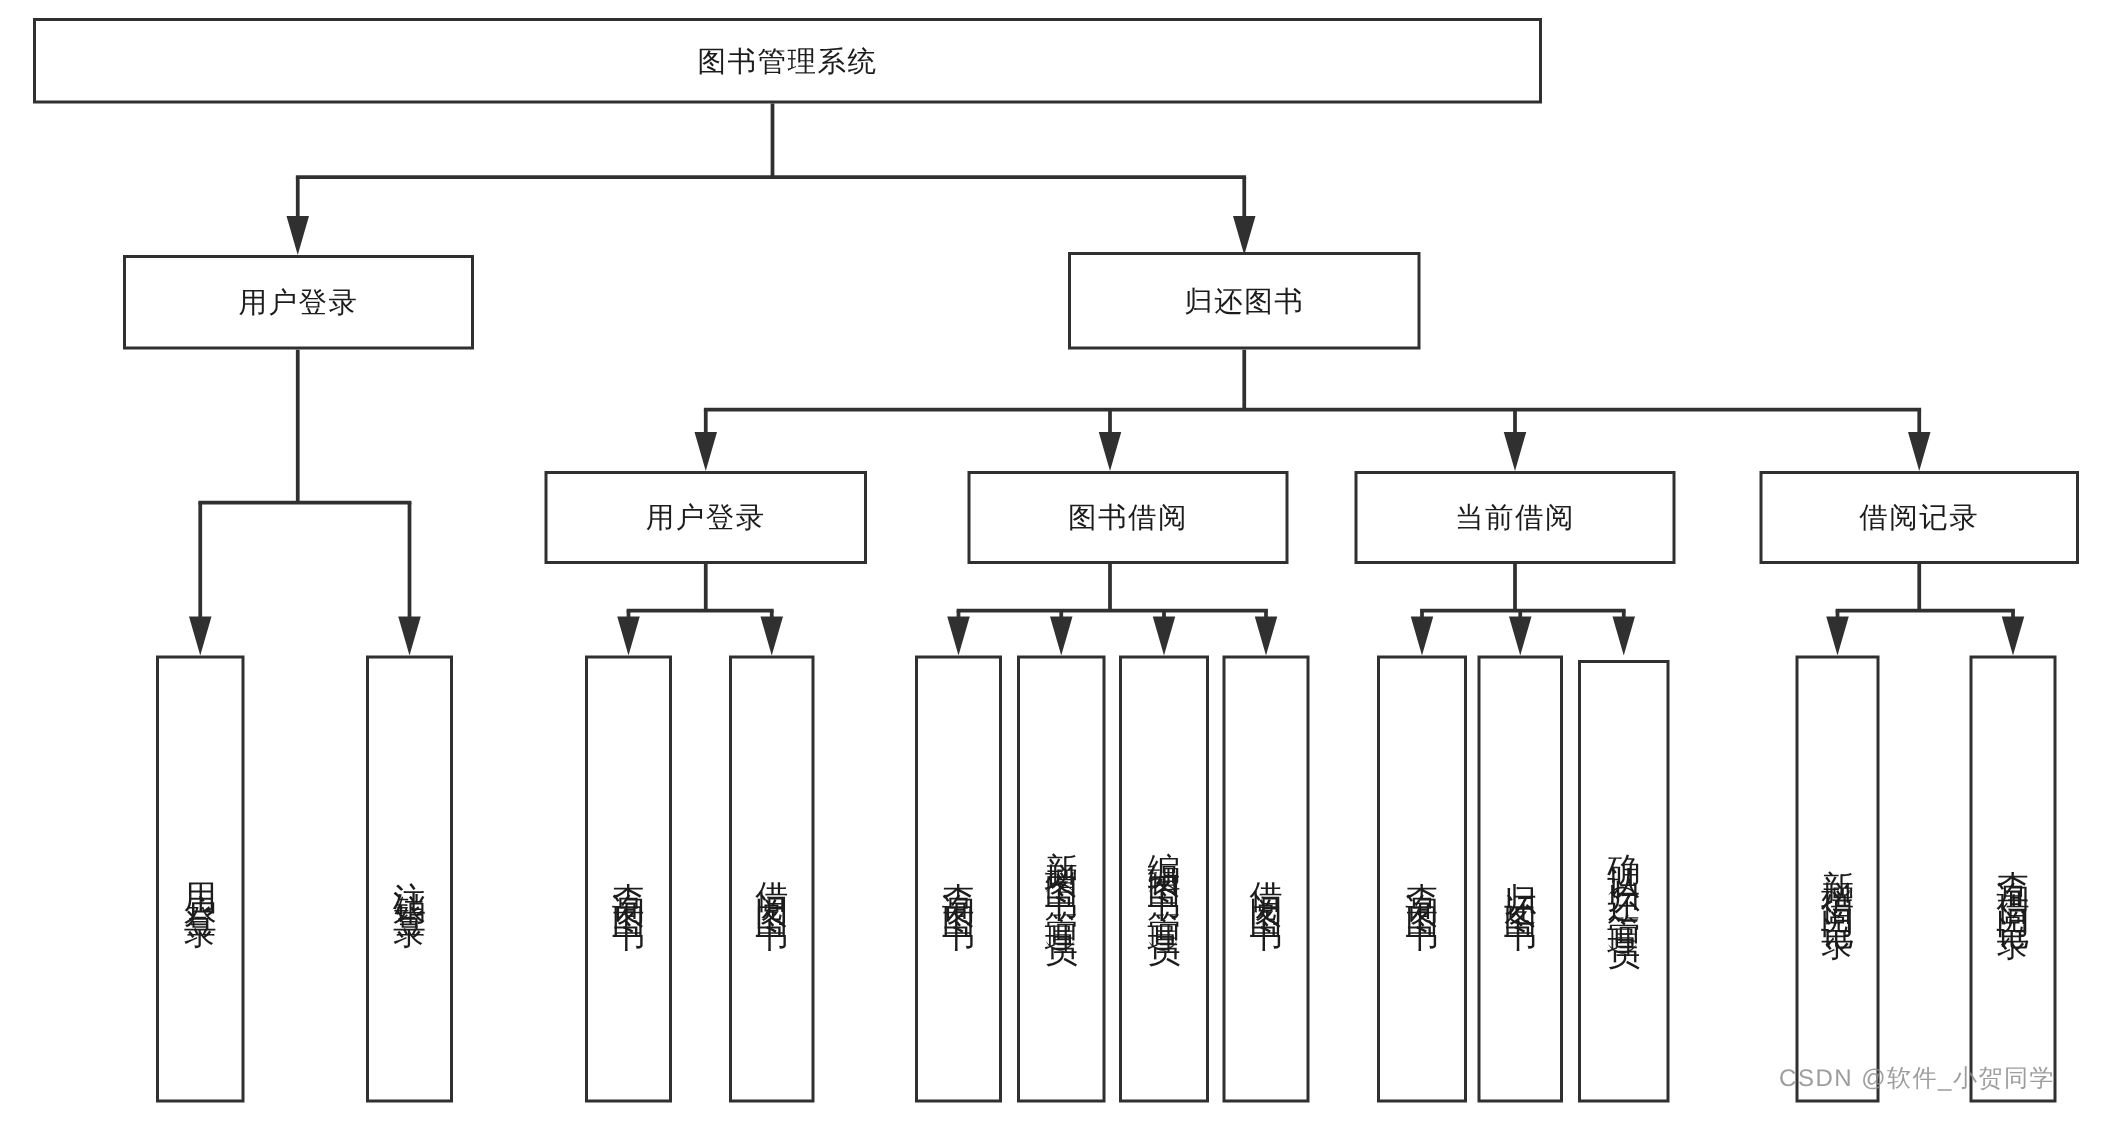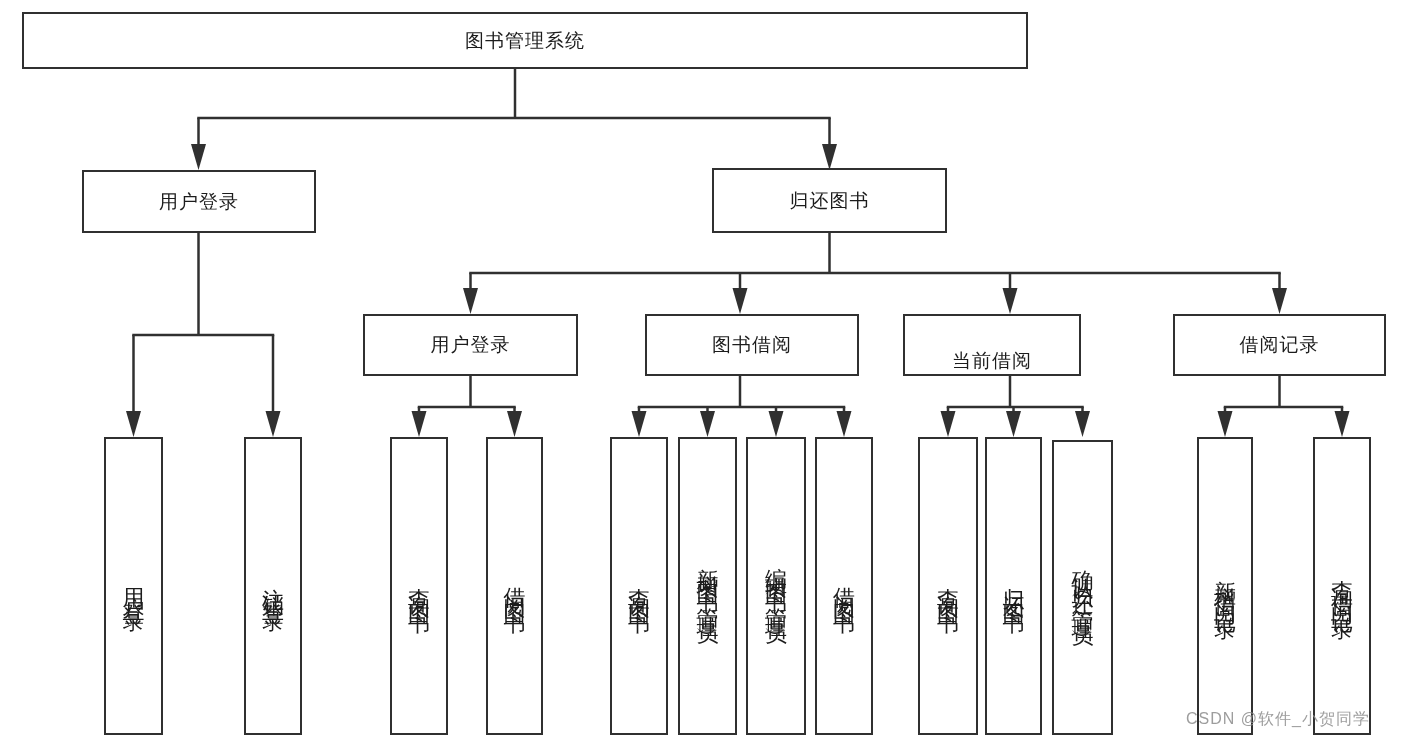--- a/index.html
+++ b/index.html
@@ -119,21 +119,21 @@
   <div class="hbox" style="left:712px;top:168px;width:235px;height:65px;">
     <span>归还图书</span>
   </div>
 
   <div class="hbox" style="left:363px;top:314px;width:215px;height:62px;">
     <span>用户登录</span>
   </div>
   <div class="hbox" style="left:633px;top:314px;width:214px;height:62px;margin-left:12px;">
     <span>图书借阅</span>
   </div>
-  <div class="hbox" style="left:903px;top:314px;width:178px;height:62px;align-items:flex-end;">
+  <div class="hbox" style="left:903px;top:314px;width:214px;height:62px;">
     <span>当前借阅</span>
   </div>
   <div class="hbox" style="left:1173px;top:314px;width:213px;height:62px;">
     <span>借阅记录</span>
   </div>
 
   <div class="vbox" style="left:104px;top:437px;width:59px;height:298px;">
     <span>用户登录</span>
   </div>
   <div class="vbox" style="left:244px;top:437px;width:58px;height:298px;">

